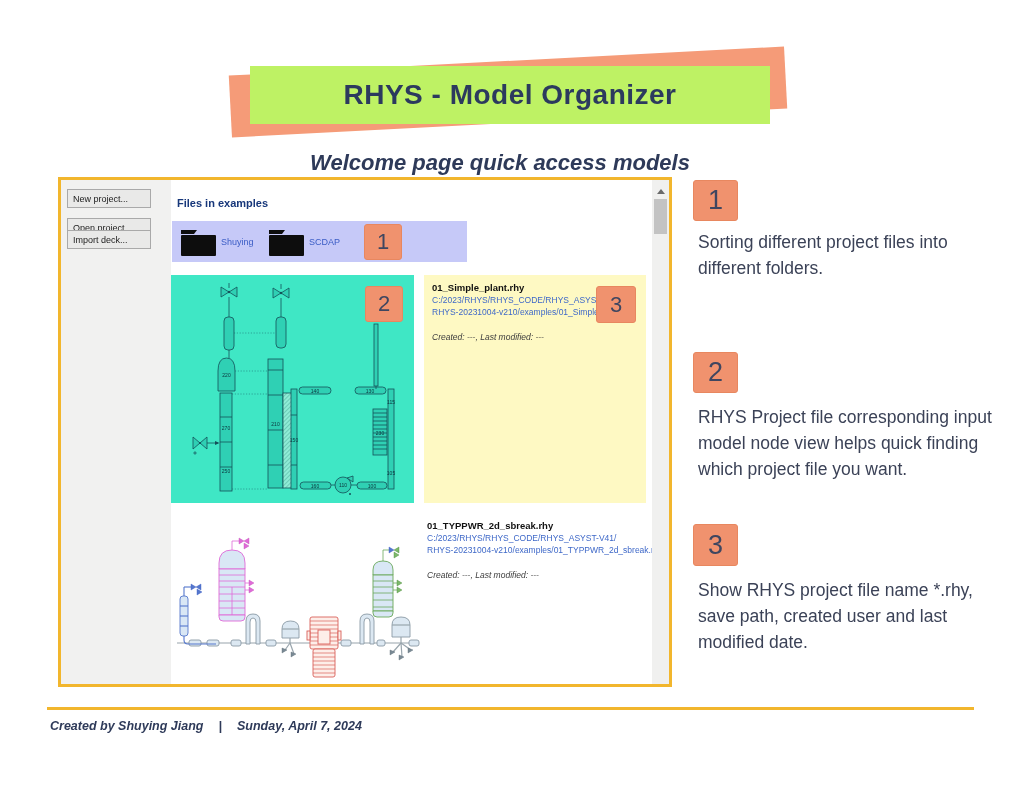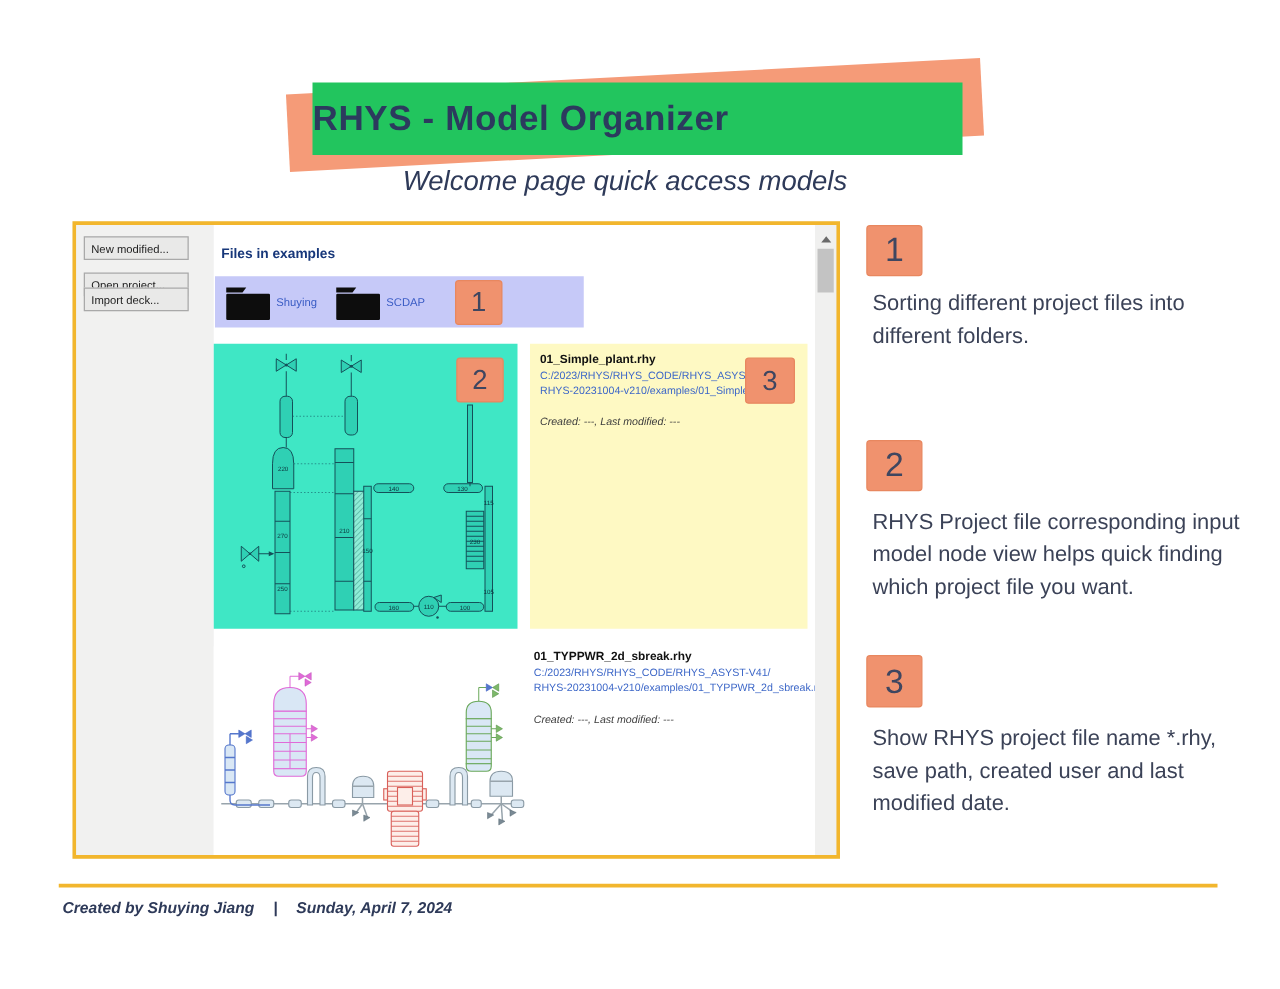--- a/index.html
+++ b/index.html
@@ -4,24 +4,24 @@
 <style>
   * { box-sizing: border-box; margin: 0; padding: 0; }
   body { background: #fff; font-family: "Liberation Sans", sans-serif; }
   .page { position: relative; width: 1024px; height: 791px; background: #fff; overflow: hidden; }
   .abs { position: absolute; }
 
   
   .banner-orange { left: 230px; top: 61px; width: 556px; height: 62px;
     background: #f59b78; transform: rotate(-3deg); }
   .banner-yellow { left: 250px; top: 66px; width: 520px; height: 58px;
-    background: #22c55e; display: flex; align-items: center; }
+    background: #bef264; display: flex; align-items: center; justify-content: center; }
   .banner-yellow h1 { font-size: 28px; font-weight: bold; color: #2c3a5e; letter-spacing: .5px; }
-  .subtitle { left: 240px; top: 132px; width: 520px; text-align: center;
-    font-size: 22px; font-weight: normal; font-style: italic; color: #2e3a59; }
+  .subtitle { left: 240px; top: 150px; width: 520px; text-align: center;
+    font-size: 22px; font-weight: bold; font-style: italic; color: #2e3a59; }
 
   
   .app-window { left: 58px; top: 177px; width: 614px; height: 510px;
     border: 3px solid #f2b62d; background: #f1f1f0; }
   .app-sidebar { position: absolute; left: 0; top: 0; width: 110px; height: 100%; background: #f1f1f0; }
   .side-btn { position: absolute; left: 6px; width: 84px; height: 19px;
     background: #e9e9e8; border: 1px solid #a9a9a9; font-family: "Liberation Sans", sans-serif;
     font-size: 9px; color: #222; text-align: left; padding-left: 5px; cursor: pointer; }
   .app-content { position: absolute; left: 110px; top: 0; width: 481px; height: 504px; background: #fff; }
   .files-header { left: 6px; top: 17px; font-size: 11px; font-weight: bold; color: #17377a; }
@@ -80,21 +80,21 @@
 
   <div class="abs banner-orange"></div>
   <div class="abs banner-yellow">
     <h1>RHYS - Model Organizer</h1>
   </div>
   <div class="abs subtitle">Welcome page quick access models</div>
 
   <div class="abs app-window">
 
     <div class="app-sidebar">
-      <button class="side-btn" style="top:9px">New modified...</button>
+      <button class="side-btn" style="top:9px">New project...</button>
       <button class="side-btn" style="top:38px">Open project...</button>
       <button class="side-btn" style="top:50px">Import deck...</button>
     </div>
 
     <div class="app-content">
       <div class="abs files-header">Files in examples</div>
 
       <div class="abs folder-row">
         <div class="folder" style="left:8px">
           <svg width="37" height="30" viewBox="0 0 37 30" style="position:static">

